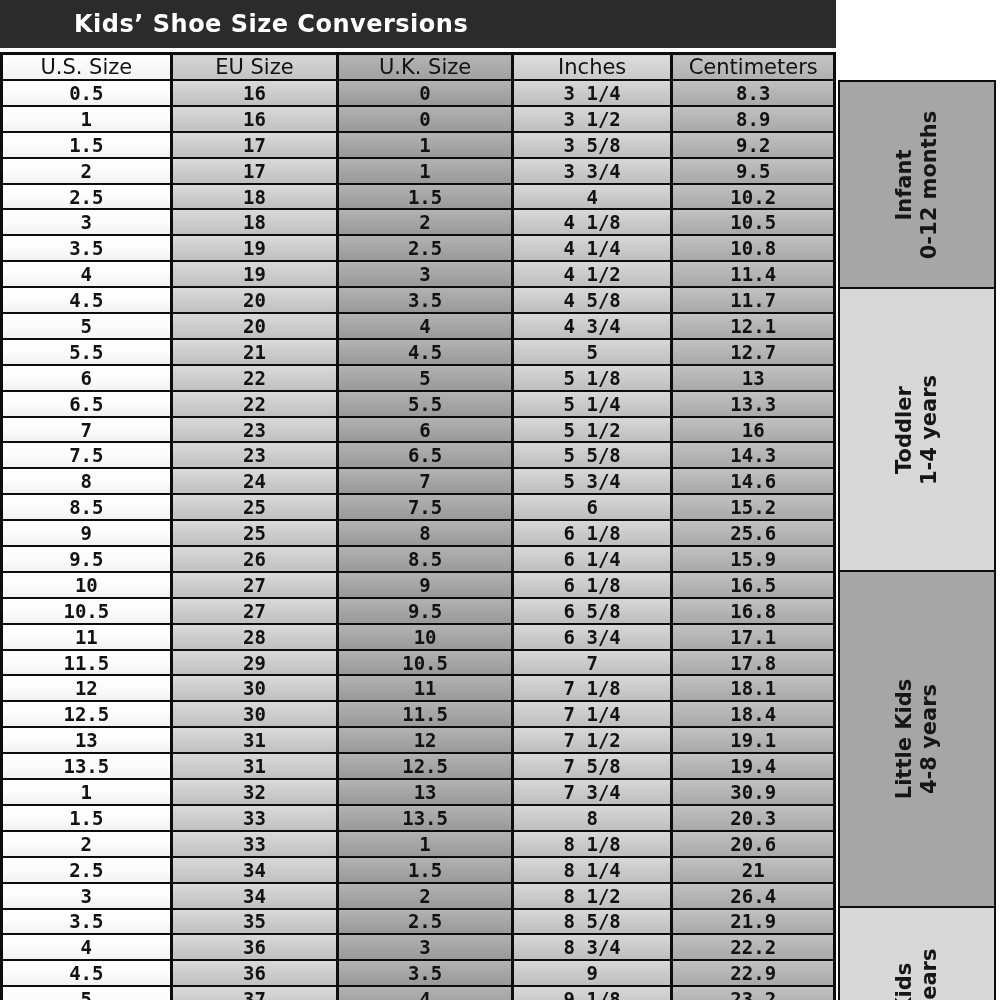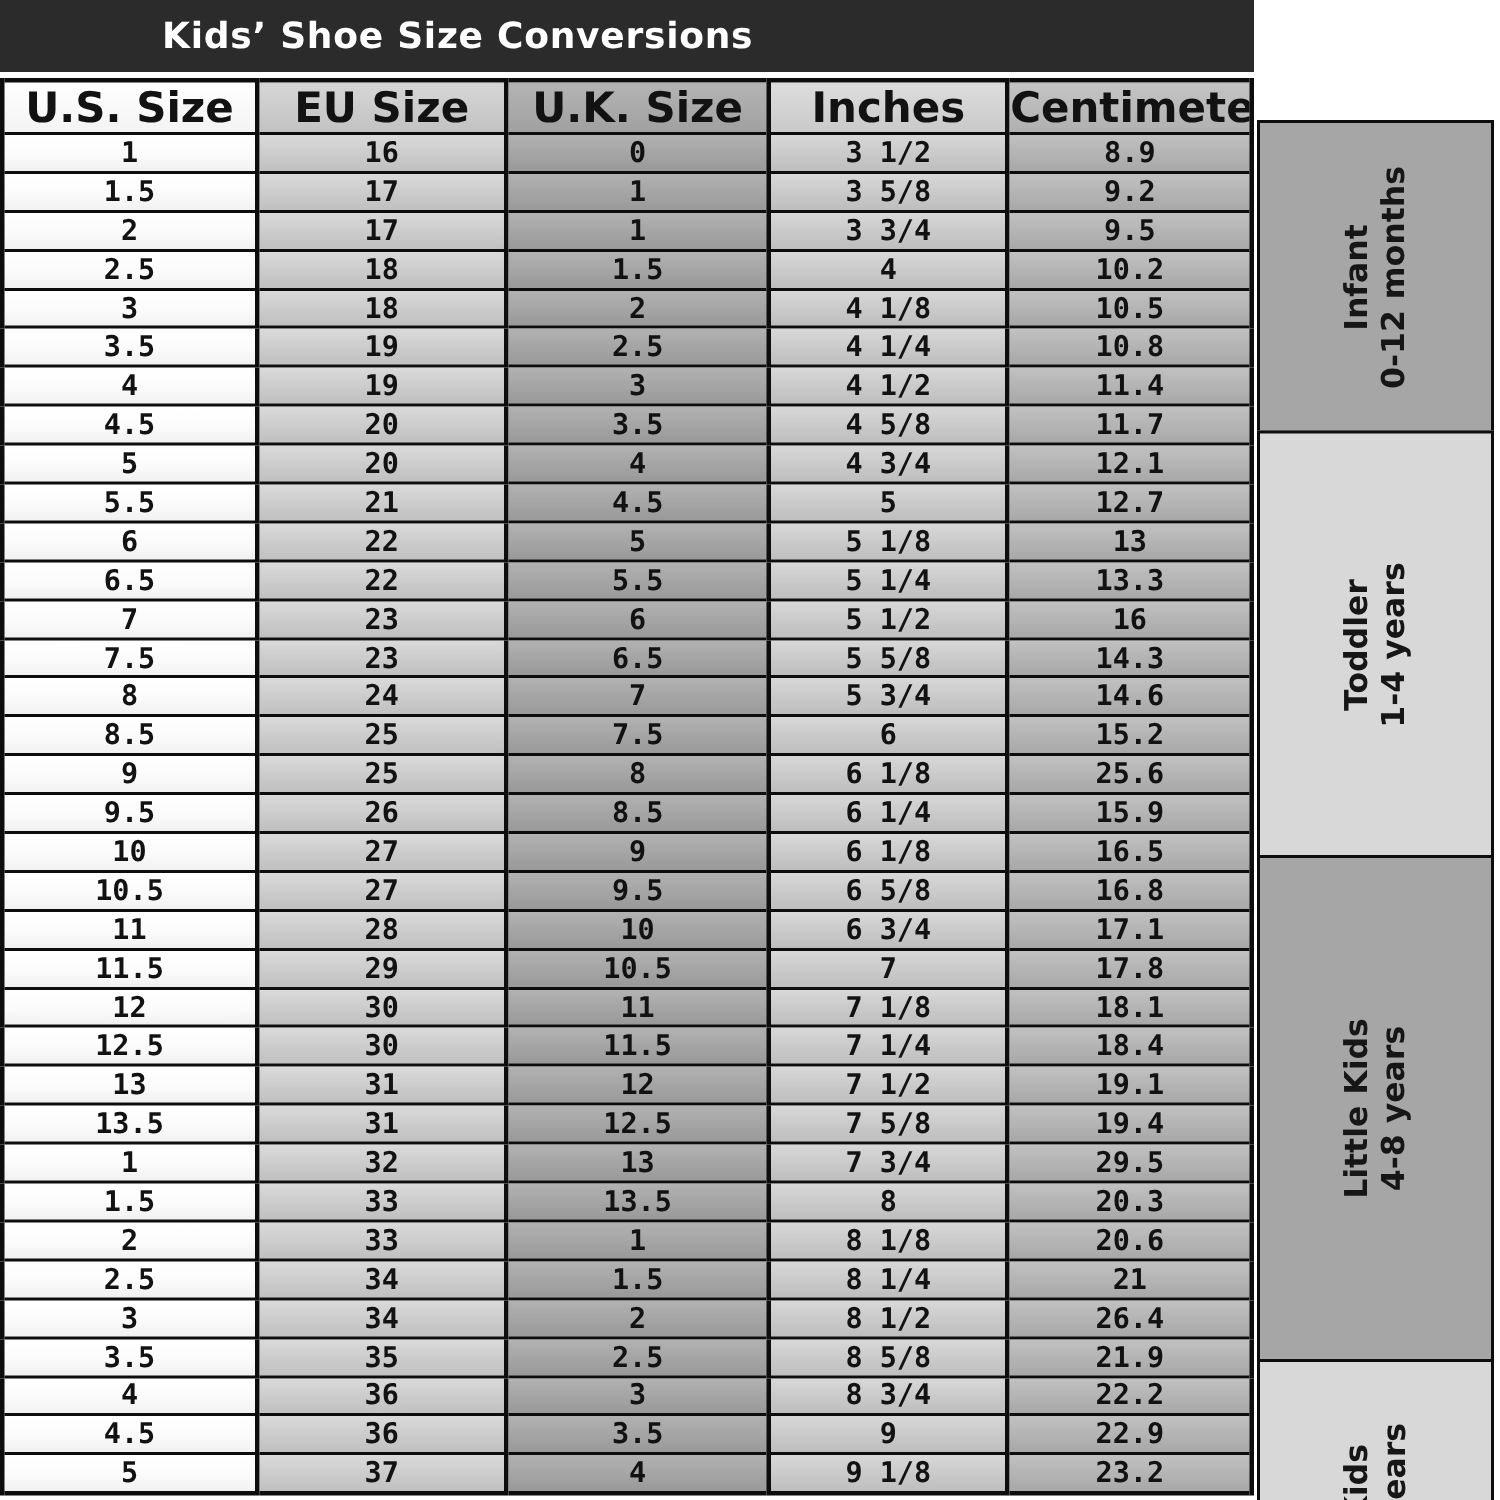--- a/index.html
+++ b/index.html
@@ -14,21 +14,21 @@
 
   
   .title-bar {
     position: absolute;
     left: 0; top: 0;
     width: 836px; height: 48px;
     background: #2b2b2b;
   }
   .title-bar span {
     display: inline-block;
-    padding-left: 108px;
+    padding-left: 74px;
     line-height: 48px;
     font-size: 24px;
     font-weight: bold;
     letter-spacing: 0.5px;
     color: #ffffff;
     white-space: nowrap;
   }
 
   
   .table-wrap {
@@ -49,22 +49,22 @@
     border-right: 3px solid #0d0d0d;
     padding: 0;
     text-align: center;
     vertical-align: middle;
     color: #121212;
     overflow: hidden;
     white-space: nowrap;
   }
   table.conv th {
     height: 24px;
-    font-size: 28px;
-    font-weight: bold;
+    font-size: 21px;
+    font-weight: normal;
     font-family: "DejaVu Sans", "Liberation Sans", sans-serif;
   }
   table.conv td {
     height: 23.9px;
     font-size: 19px;
     font-weight: bold;
     font-family: "DejaVu Sans Mono", "Liberation Mono", monospace;
   }
   
   .h-us { background: linear-gradient(180deg, #ffffff, #f3f3f3); }
@@ -132,20 +132,27 @@
         <tr>
           <th class="h-us">U.S. Size</th>
           <th class="h-eu">EU Size</th>
           <th class="h-uk">U.K. Size</th>
           <th class="h-in">Inches</th>
           <th class="h-cm">Centimeters</th>
         </tr>
       </thead>
       <tbody>
           <tr>
+            <td class="c-us">0.5</td>
+            <td class="c-eu">16</td>
+            <td class="c-uk">0</td>
+            <td class="c-in">3 1/4</td>
+            <td class="c-cm">8.3</td>
+          </tr>
+          <tr>
             <td class="c-us">1</td>
             <td class="c-eu">16</td>
             <td class="c-uk">0</td>
             <td class="c-in">3 1/2</td>
             <td class="c-cm">8.9</td>
           </tr>
           <tr>
             <td class="c-us">1.5</td>
             <td class="c-eu">17</td>
             <td class="c-uk">1</td>
@@ -318,21 +325,21 @@
             <td class="c-eu">31</td>
             <td class="c-uk">12.5</td>
             <td class="c-in">7 5/8</td>
             <td class="c-cm">19.4</td>
           </tr>
           <tr>
             <td class="c-us">1</td>
             <td class="c-eu">32</td>
             <td class="c-uk">13</td>
             <td class="c-in">7 3/4</td>
-            <td class="c-cm">29.5</td>
+            <td class="c-cm">30.9</td>
           </tr>
           <tr>
             <td class="c-us">1.5</td>
             <td class="c-eu">33</td>
             <td class="c-uk">13.5</td>
             <td class="c-in">8</td>
             <td class="c-cm">20.3</td>
           </tr>
           <tr>
             <td class="c-us">2</td>

